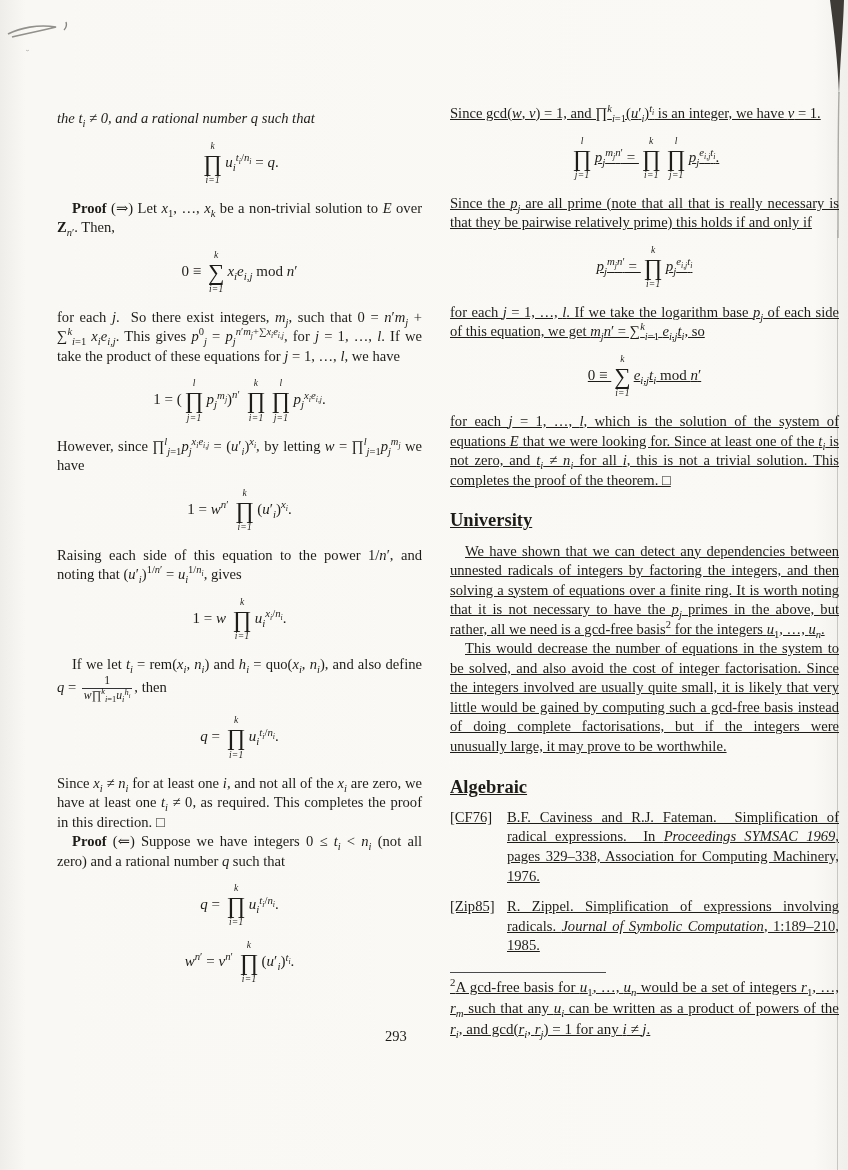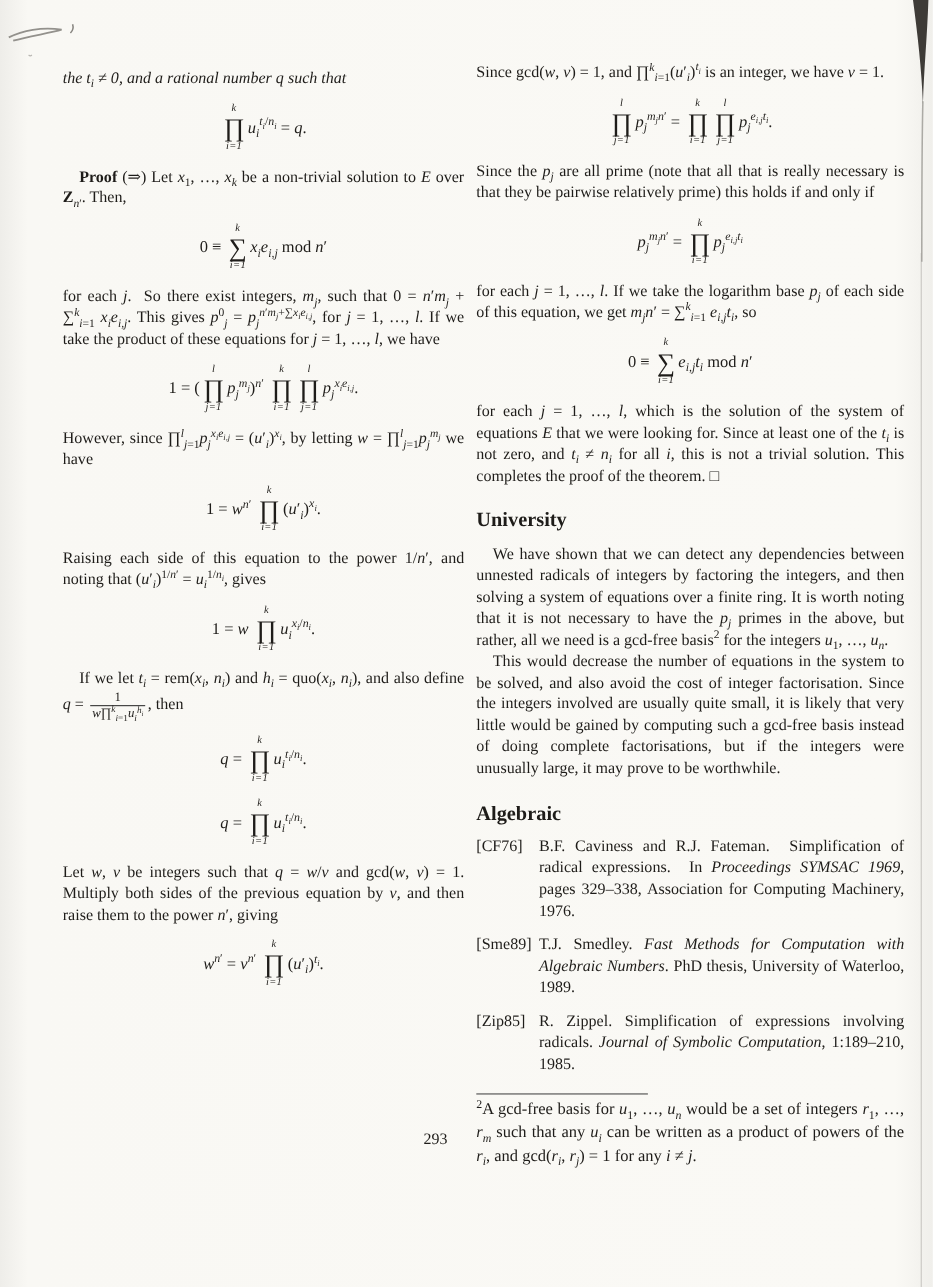--- a/index.html
+++ b/index.html
@@ -2,23 +2,23 @@
 <html><head>
 <meta charset="utf-8">
 <style>
   html,body{margin:0;padding:0;}
   body{
     width:848px;height:1170px;position:relative;overflow:hidden;
     background:linear-gradient(90deg,#eeede9 0,#f9f8f4 3%,#faf9f5 96%,#f0efeb 100%);
     font-family:"Liberation Serif","DejaVu Serif",serif;
     color:#1e1c19;
   }
-  .col{position:absolute;font-size:14.6px;line-height:1.34;text-align:justify;}
+  .col{position:absolute;font-size:14.6px;line-height:1.34;text-align:justify;margin-top:47px;}
   #col-left{left:57px;top:62px;width:365px;}
-  #col-right{left:433px;top:57px;width:389px;}
+  #col-right{left:450px;top:57px;width:389px;text-decoration:underline;}
   p{margin:0;}
   .it{font-style:italic;}
   .ind{text-indent:15px;}
   .fm{text-align:center;margin:13px 0;font-size:15px;white-space:nowrap;text-indent:0;}
   .bo{display:inline-flex;flex-direction:column;align-items:center;vertical-align:middle;line-height:1.05;margin:0 3px;}
   .bo .l{font-size:9.5px;font-style:italic;letter-spacing:.3px;}
   .bo .s{font-size:23px;}
   sup,sub{line-height:0;font-size:.72em;}
   .frac{display:inline-flex;flex-direction:column;align-items:center;vertical-align:middle;font-size:.8em;line-height:1.2;margin:0 2px;text-indent:0;}
   .frac .den{border-top:1px solid #333;padding:0 2px;}
@@ -86,26 +86,27 @@
       </span><i>u</i><sub><i>i</i></sub><sup><i>x</i><sub><i>i</i></sub>/<i>n</i><sub><i>i</i></sub></sup>.</div>
   <p class="ind">If we let <i>t<sub>i</sub></i> = rem(<i>x<sub>i</sub></i>, <i>n<sub>i</sub></i>) and <i>h<sub>i</sub></i> = quo(<i>x<sub>i</sub></i>, <i>n<sub>i</sub></i>), and also define <i>q</i> = <span class="frac">
         <span class="num">1</span>
         <span class="den"><i>w</i>∏<sup><i>k</i></sup><sub><i>i</i>=1</sub><i>u<sub>i</sub></i><sup><i>h<sub>i</sub></i></sup></span>
       </span>, then</p>
   <div class="fm"><i>q</i> = <span class="bo">
         <span class="l">k</span>
         <span class="s">∏</span>
         <span class="l">i=1</span>
       </span><i>u</i><sub><i>i</i></sub><sup><i>t</i><sub><i>i</i></sub>/<i>n</i><sub><i>i</i></sub></sup>.</div>
+  <p>Since <i>x<sub>i</sub></i> ≠ <i>n<sub>i</sub></i> for at least one <i>i</i>, and not all of the <i>x<sub>i</sub></i> are zero, we have at least one <i>t<sub>i</sub></i> ≠ 0, as required. This completes the proof in this direction. □</p>
+  <p class="ind"><b>Proof</b> (⇐) Suppose we have integers 0 ≤ <i>t<sub>i</sub></i> &lt; <i>n<sub>i</sub></i> (not all zero) and a rational number <i>q</i> such that</p>
   <div class="fm"><i>q</i> = <span class="bo">
         <span class="l">k</span>
         <span class="s">∏</span>
         <span class="l">i=1</span>
       </span><i>u</i><sub><i>i</i></sub><sup><i>t</i><sub><i>i</i></sub>/<i>n</i><sub><i>i</i></sub></sup>.</div>
-  <p>Let <i>w</i>, <i>v</i> be integers such that <i>q</i> = <i>w</i>/<i>v</i> and gcd(<i>w</i>, <i>v</i>) = 1. Multiply both sides of the previous equation by <i>v</i>, and then raise them to the power <i>n</i>′, giving</p>
   <div class="fm"><i>w</i><sup><i>n</i>′</sup> = <i>v</i><sup><i>n</i>′</sup> <span class="bo">
         <span class="l">k</span>
         <span class="s">∏</span>
         <span class="l">i=1</span>
       </span>(<i>u</i>′<sub><i>i</i></sub>)<sup><i>t</i><sub><i>i</i></sub></sup>.</div>
 </div>
 
 <div class="col" id="col-right">
   <p>Since gcd(<i>w</i>, <i>v</i>) = 1, and ∏<sup><i>k</i></sup><sub><i>i</i>=1</sub>(<i>u</i>′<sub><i>i</i></sub>)<sup><i>t<sub>i</sub></i></sup> is an integer, we have <i>v</i> = 1.</p>
   <div class="fm"><span class="bo">
@@ -138,24 +139,20 @@
   <h2>University</h2>
   <p class="ind">We have shown that we can detect any dependencies between unnested radicals of integers by factoring the integers, and then solving a system of equations over a finite ring. It is worth noting that it is not necessary to have the <i>p<sub>j</sub></i> primes in the above, but rather, all we need is a gcd-free basis<sup>2</sup> for the integers <i>u</i><sub>1</sub>, …, <i>u<sub>n</sub></i>.</p>
   <p class="ind">This would decrease the number of equations in the system to be solved, and also avoid the cost of integer factorisation. Since the integers involved are usually quite small, it is likely that very little would be gained by computing such a gcd-free basis instead of doing complete factorisations, but if the integers were unusually large, it may prove to be worthwhile.</p>
 
   <h2>Algebraic</h2>
   <div class="ref">
     <span class="lab">[CF76]</span>
     <span class="txt">B.F. Caviness and R.J. Fateman.&nbsp; Simplification of radical expressions.&nbsp; In <i>Proceedings SYMSAC 1969</i>, pages 329–338, Association for Computing Machinery, 1976.</span>
   </div>
   <div class="ref">
-    <span class="lab">[Sme89]</span>
-    <span class="txt">T.J. Smedley. <i>Fast Methods for Computation with Algebraic Numbers</i>. PhD thesis, University of Waterloo, 1989.</span>
-  </div>
-  <div class="ref">
     <span class="lab">[Zip85]</span>
     <span class="txt">R. Zippel. Simplification of expressions involving radicals. <i>Journal of Symbolic Computation</i>, 1:189–210, 1985.</span>
   </div>
 
   <div class="fnrule"></div>
   <p class="fnote"><sup>2</sup>A gcd-free basis for <i>u</i><sub>1</sub>, …, <i>u<sub>n</sub></i> would be a set of integers <i>r</i><sub>1</sub>, …, <i>r<sub>m</sub></i> such that any <i>u<sub>i</sub></i> can be written as a product of powers of the <i>r<sub>i</sub></i>, and gcd(<i>r<sub>i</sub></i>, <i>r<sub>j</sub></i>) = 1 for any <i>i</i> ≠ <i>j</i>.</p>
 </div>
 
 <div class="pageno">293</div>
 

